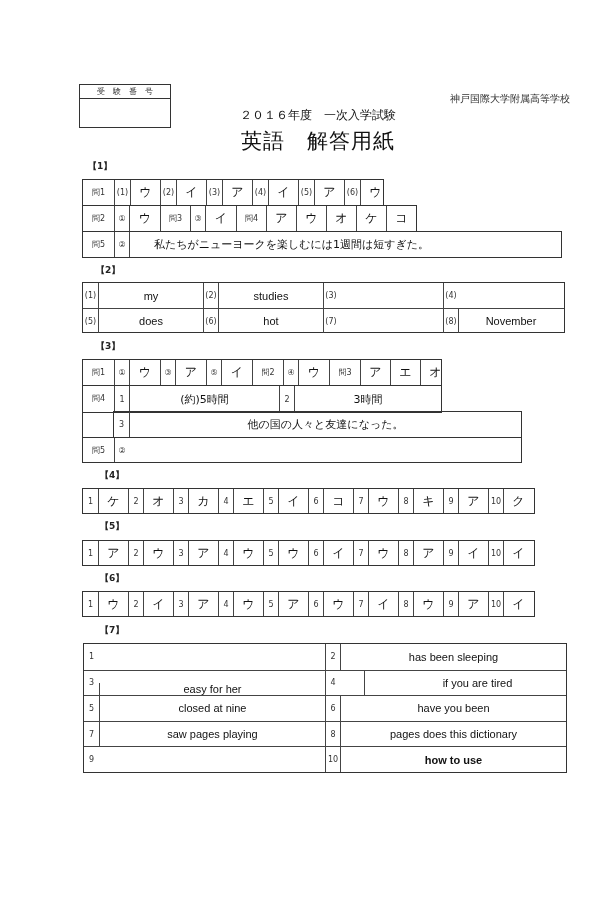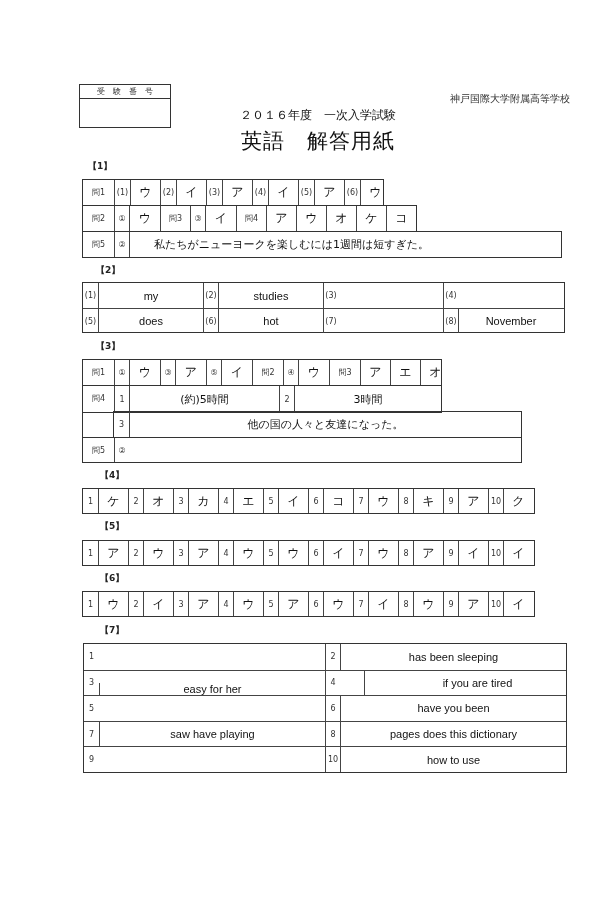--- a/index.html
+++ b/index.html
@@ -233,28 +233,29 @@
         <div class="cell ansen" style="left: 256px; width: 226px; top: 0px; bottom: 0px;">has been sleeping</div>
       </div>
       <div class="row" style="top: 25.6px; height: 25.6px;">
         <div class="cell lbl first" style="left: 0px; width: 15px; top: 0px; bottom: 0px;">3</div>
         <div class="cell ansen" style="left: 15px; width: 226px; top: 0px; bottom: 0px; margin-top: 12px;">easy for her</div>
         <div class="cell lbl" style="left: 241px; width: 15px; top: 0px; bottom: 0px;">4</div>
         <div class="cell ansen" style="left: 241px; width: 226px; top: 0px; bottom: 0px; margin-left: 39px;">if you are tired</div>
       </div>
       <div class="row" style="top: 51.2px; height: 25.6px;">
         <div class="cell lbl first" style="left: 0px; width: 15px; top: 0px; bottom: 0px;">5</div>
+        <div class="cell ansen" style="left: 15px; width: 226px; top: 0px; bottom: 0px;">closed at nine</div>
         <div class="cell lbl" style="left: 241px; width: 15px; top: 0px; bottom: 0px;">6</div>
         <div class="cell ansen" style="left: 256px; width: 226px; top: 0px; bottom: 0px;">have you been</div>
       </div>
       <div class="row" style="top: 76.8px; height: 25.6px;">
         <div class="cell lbl first" style="left: 0px; width: 15px; top: 0px; bottom: 0px;">7</div>
-        <div class="cell ansen" style="left: 15px; width: 226px; top: 0px; bottom: 0px;">saw have playing</div>
+        <div class="cell ansen" style="left: 15px; width: 226px; top: 0px; bottom: 0px;">saw pages playing</div>
         <div class="cell lbl" style="left: 241px; width: 15px; top: 0px; bottom: 0px;">8</div>
         <div class="cell ansen" style="left: 256px; width: 226px; top: 0px; bottom: 0px;">pages does this dictionary</div>
       </div>
       <div class="row" style="top: 102.4px; height: 25.6px;">
         <div class="cell lbl first" style="left: 0px; width: 15px; top: 0px; bottom: 0px;">9</div>
         <div class="cell lbl" style="left: 241px; width: 15px; top: 0px; bottom: 0px;">10</div>
-        <div class="cell ansen" style="left: 256px; width: 226px; top: 0px; bottom: 0px;">how to use</div>
+        <div class="cell ansen" style="left: 256px; width: 226px; top: 0px; bottom: 0px; font-weight: bold;">how to use</div>
       </div>
     </div>
   </div>
 
 </body></html>

